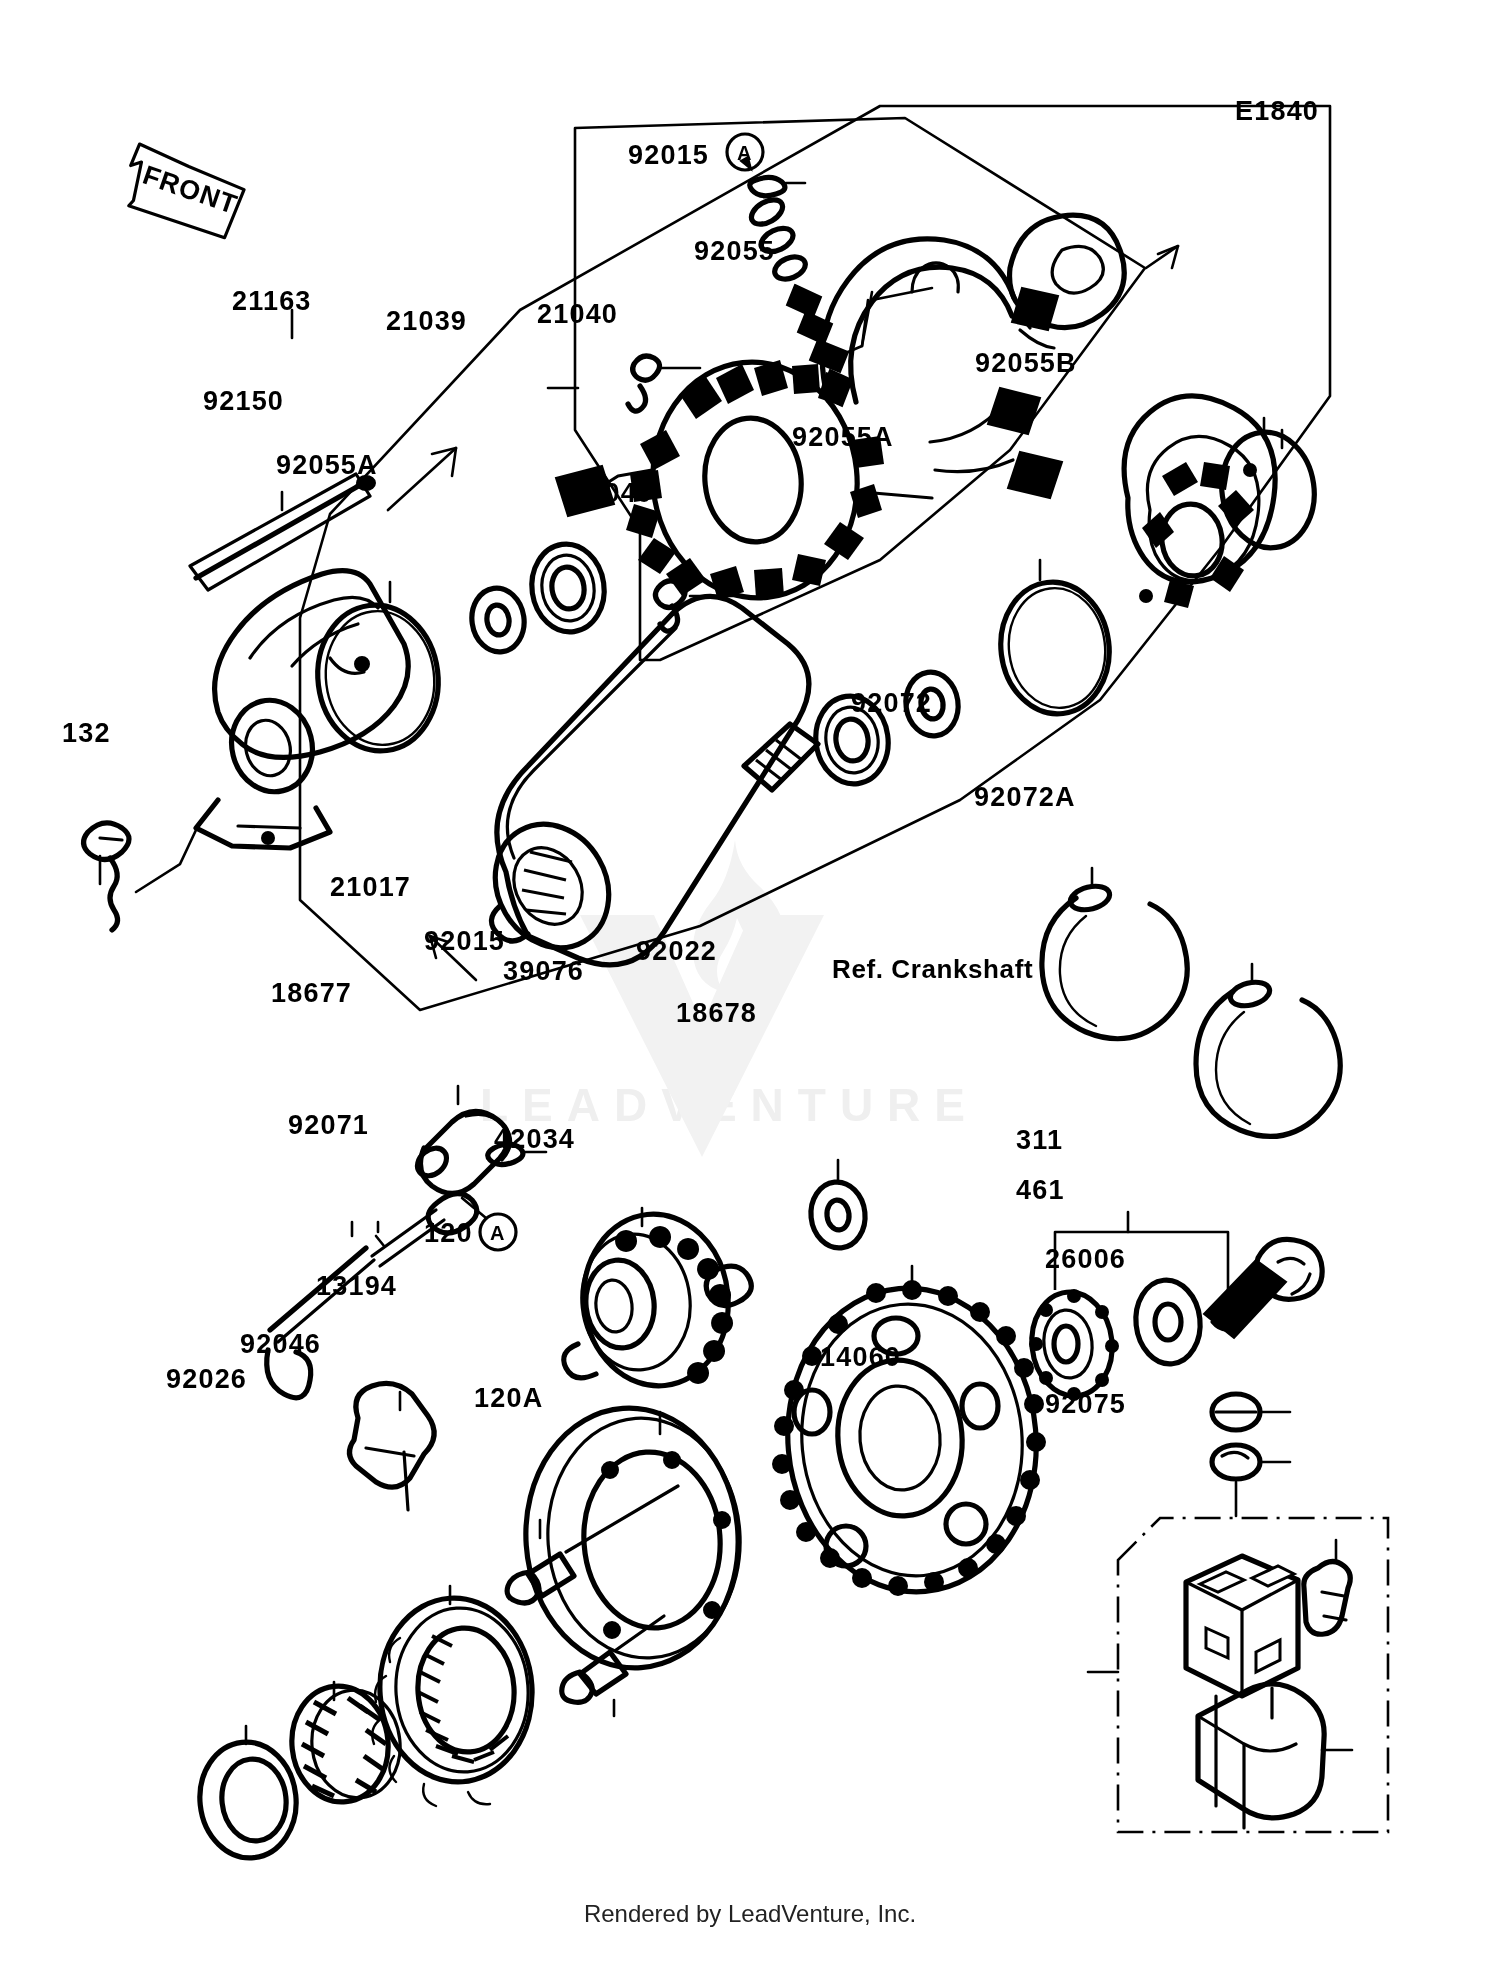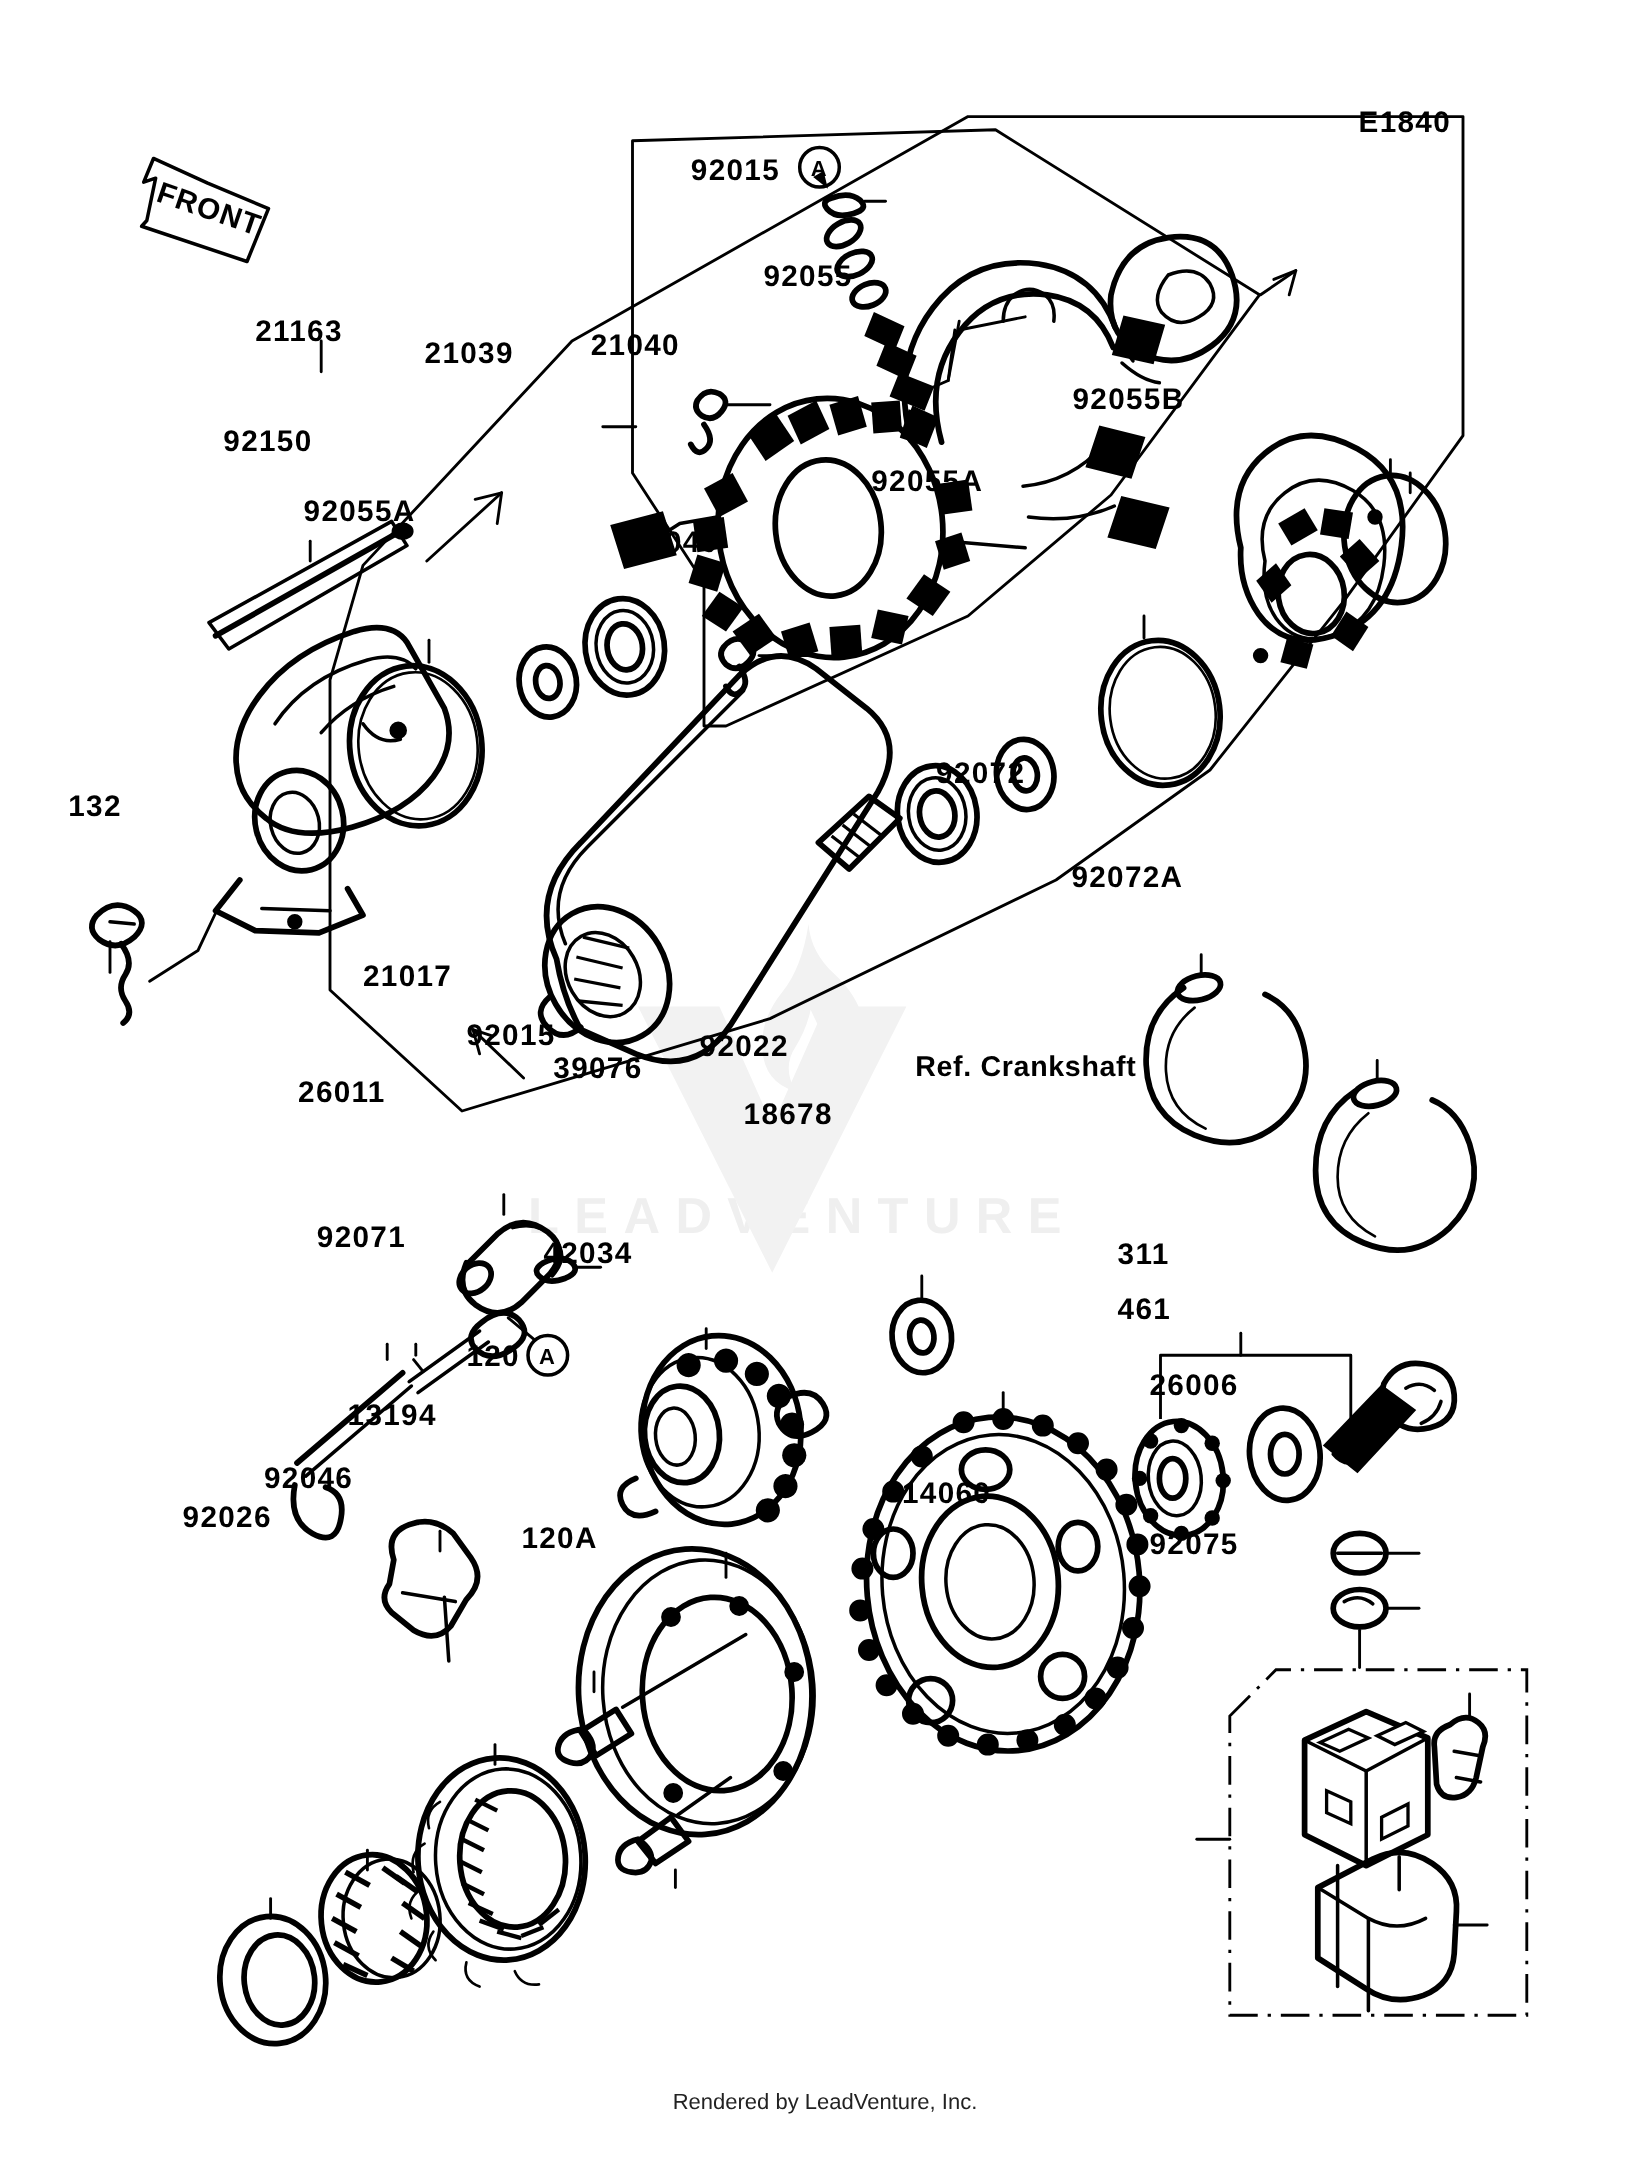--- a/index.html
+++ b/index.html
@@ -3,21 +3,21 @@
 <meta charset="utf-8">
 <style>
   html,body{margin:0;padding:0;background:#fff;}
   body{width:1500px;height:1962px;position:relative;font-family:"Liberation Sans",sans-serif;overflow:hidden;}
   #stage{position:absolute;left:0;top:0;width:1500px;height:1962px;}
   svg#diagram{position:absolute;left:0;top:0;width:1500px;height:1962px;}
   .lbl{position:absolute;font-family:"Liberation Sans",sans-serif;font-weight:700;color:#000;
        white-space:nowrap;letter-spacing:1.2px;font-size:27px;margin-top:16px;}
   .lbl.ref{font-size:26px;letter-spacing:0.6px;text-align:right;}
   .footer{position:absolute;left:0;top:1900px;width:1500px;text-align:center;
-          font-size:20px;color:#222;font-family:"Liberation Sans",sans-serif;}
+          font-size:24px;color:#222;font-family:"Liberation Sans",sans-serif;}
   .wm{position:absolute;color:#f0f0f0;font-weight:700;pointer-events:none;}
   .wm-text{left:480px;top:1078px;font-size:46px;letter-spacing:14px;color:#efefef;}
   .front-txt{position:absolute;left:141px;top:175px;font-size:27px;font-weight:700;
              transform:rotate(19deg);letter-spacing:1px;font-family:"Liberation Sans",sans-serif;}
 </style>
 </head>
 <body>
 
 <div id="stage">
 
@@ -531,21 +531,21 @@
   <div class="lbl" style="left:572px;top:462px">21040</div>
   <div class="lbl" style="left:203px;top:370px">92150</div>
   <div class="lbl" style="left:276px;top:434px">92055A</div>
   <div class="lbl" style="left:975px;top:332px">92055B</div>
   <div class="lbl" style="left:792px;top:406px">92055A</div>
   <div class="lbl" style="left:62px;top:702px">132</div>
   <div class="lbl" style="left:851px;top:672px">92072</div>
   <div class="lbl" style="left:974px;top:766px">92072A</div>
   <div class="lbl" style="left:330px;top:856px">21017</div>
   <div class="lbl" style="left:424px;top:910px">92015</div>
-  <div class="lbl" style="left:271px;top:962px">26011</div>
+  <div class="lbl" style="left:271px;top:962px">18677</div>
   <div class="lbl" style="left:636px;top:920px">92022</div>
   <div class="lbl" style="left:503px;top:940px">39076</div>
   <div class="lbl" style="left:676px;top:982px">18678</div>
   <div class="lbl ref" style="left:832px;top:938px">Ref. Crankshaft</div>
   <div class="lbl" style="left:288px;top:1094px">92071</div>
   <div class="lbl" style="left:494px;top:1108px">42034</div>
   <div class="lbl" style="left:1016px;top:1109px">311</div>
   <div class="lbl" style="left:1016px;top:1159px">461</div>
   <div class="lbl" style="left:1045px;top:1228px">26006</div>
   <div class="lbl" style="left:424px;top:1202px">120</div>

